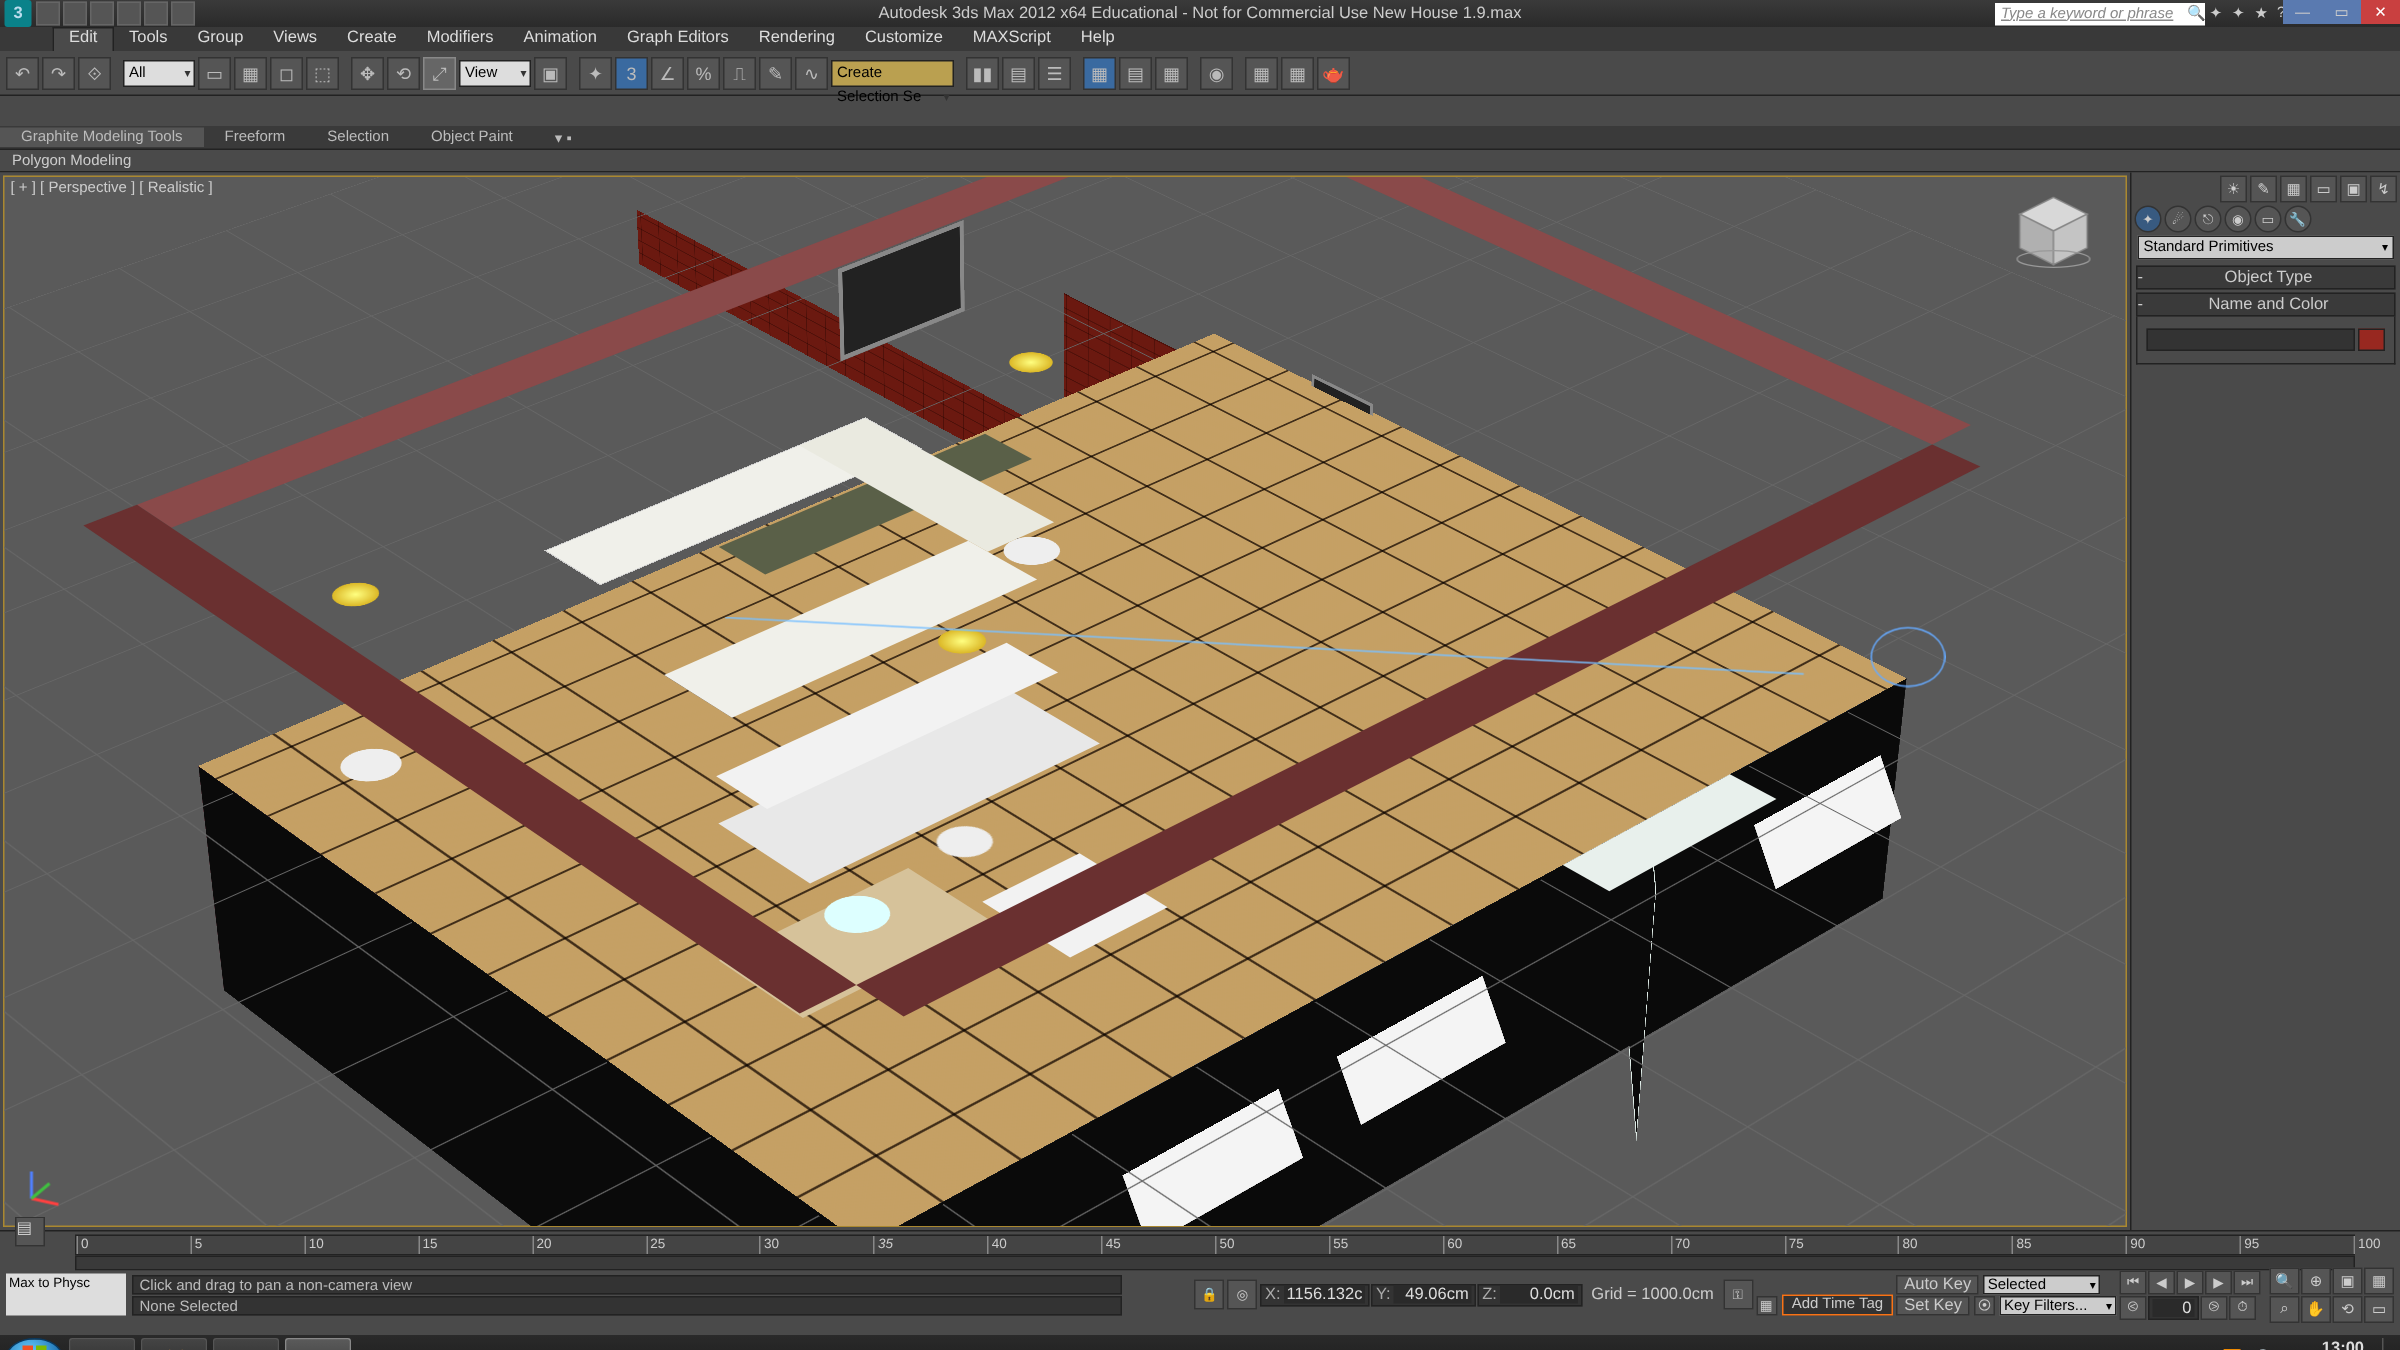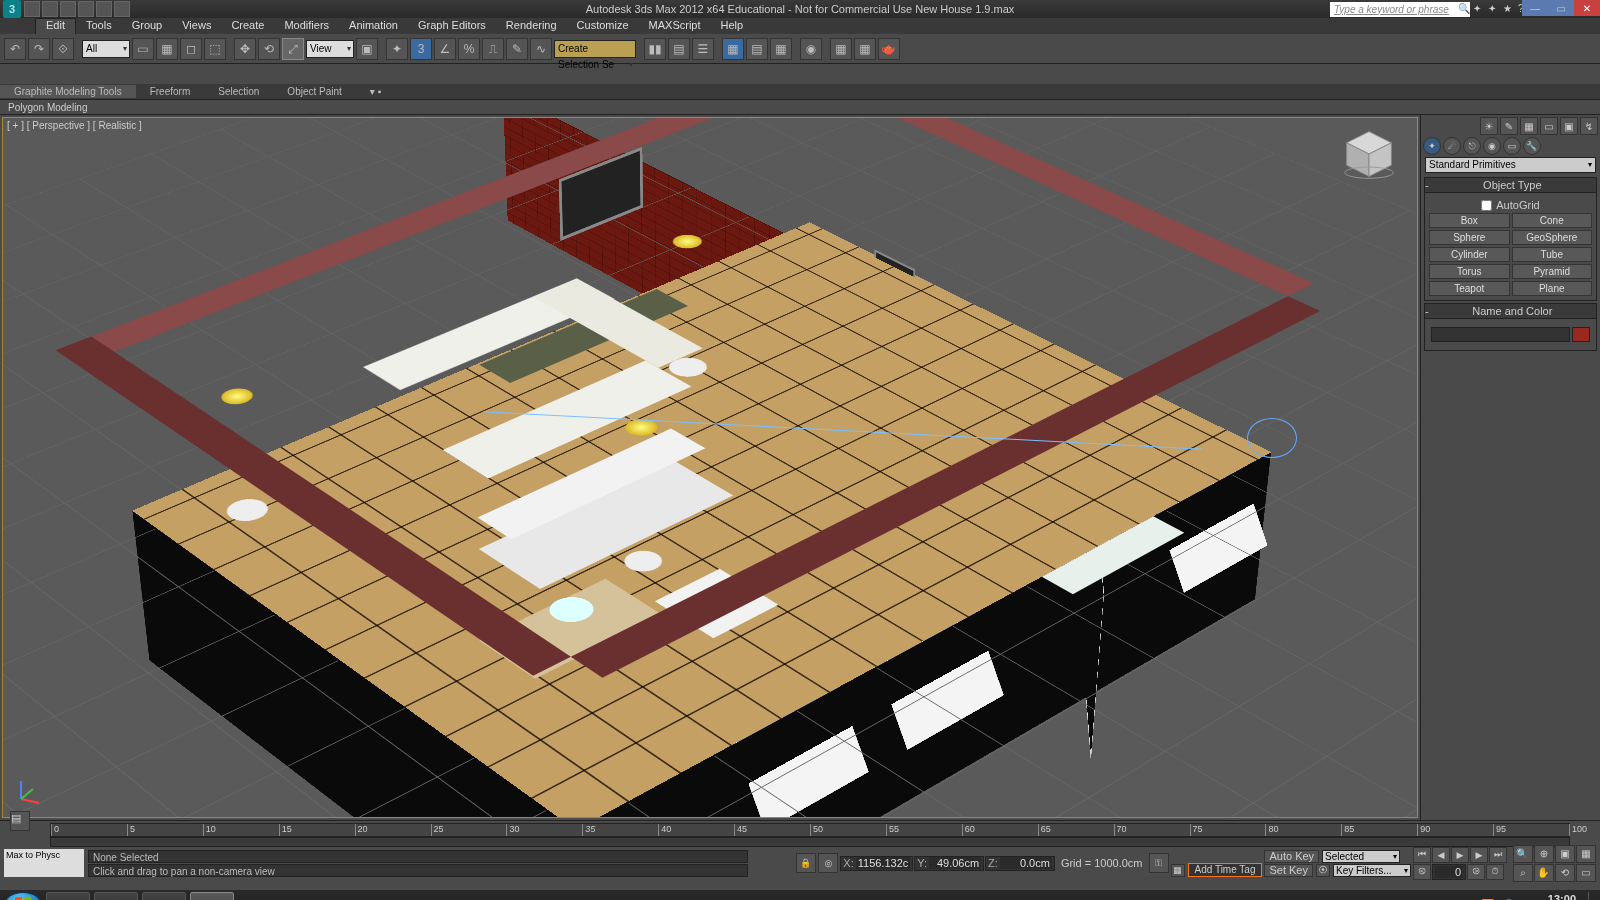--- a/index.html
+++ b/index.html
@@ -334,38 +334,20 @@
     <div class="cmd-subtabs">
       <div class="ct active">✦</div>
       <div class="ct">☄</div>
       <div class="ct">⎋</div>
       <div class="ct">◉</div>
       <div class="ct">▭</div>
       <div class="ct">🔧</div>
     </div>
     <div class="cmd-dd">Standard Primitives</div>
     <div class="rollout-head"><span style="float:left">-</span><span>Object Type</span></div>
-    <div class="rollout-body">
-      <div class="autogrid">
-        <input type="checkbox" style="">
-        <span>AutoGrid</span>
-      </div>
-      <div class="obj-grid">
-        <div class="obj-btn">Box</div>
-        <div class="obj-btn">Cone</div>
-        <div class="obj-btn">Sphere</div>
-        <div class="obj-btn">GeoSphere</div>
-        <div class="obj-btn">Cylinder</div>
-        <div class="obj-btn">Tube</div>
-        <div class="obj-btn">Torus</div>
-        <div class="obj-btn">Pyramid</div>
-        <div class="obj-btn">Teapot</div>
-        <div class="obj-btn">Plane</div>
-      </div>
-    </div>
     <div class="rollout-head"><span style="float:left">-</span><span>Name and Color</span></div>
     <div class="rollout-body">
       <div class="namecolor">
         <input type="text" style="">
         <div class="swatch"></div>
       </div>
     </div>
   </div>
 </div>
 
@@ -392,22 +374,22 @@
       <div class="tick" style="left: 90%;">90</div>
       <div class="tick" style="left: 95%;">95</div>
       <div class="tick" style="left: 100%;">100</div>
     </div>
   <div class="trackbar"></div>
   <div class="trackbar-btn" style="left:10px; position:absolute; top:24px;">▤</div>
 
   <div class="status-row">
     <div class="status-left">Max to Physc</div>
     <div class="status-mid">
+      <div>Click and drag to pan a non-camera view</div>
       <div>None Selected</div>
-      <div>Click and drag to pan a non-camera view</div>
     </div>
     <div style="flex:1"></div>
     <div class="statusbtn">🔒</div>
     <div class="statusbtn">◎</div>
     <div class="coords">
       <div class="coord-group">
           <span class="lbl">X:</span>
           <span class="val">1156.132c</span>
         </div>
       <div class="coord-group">

